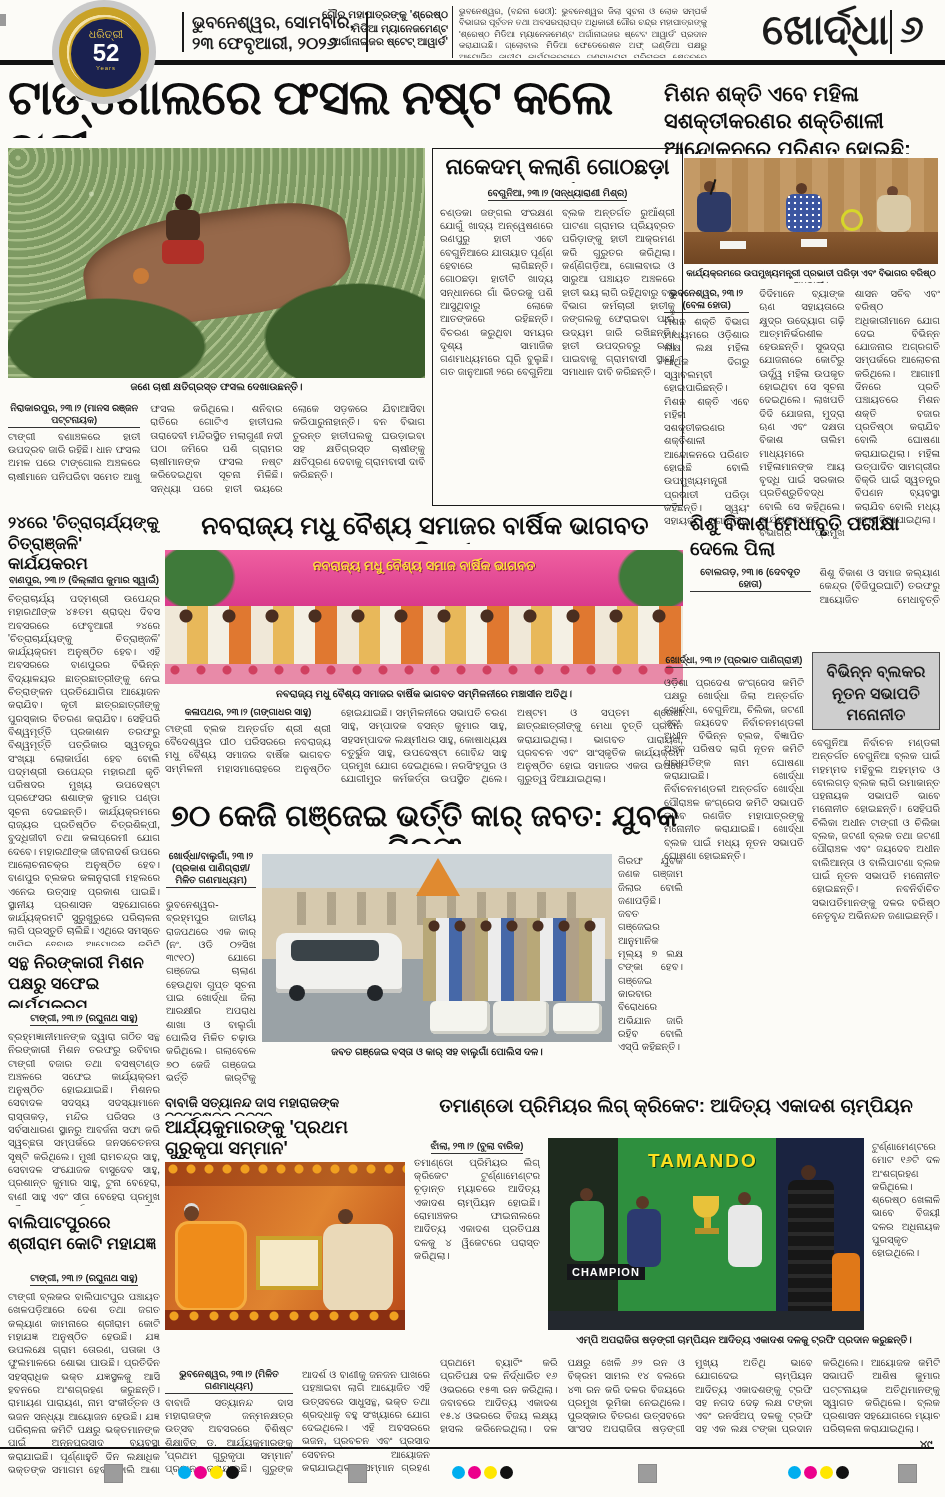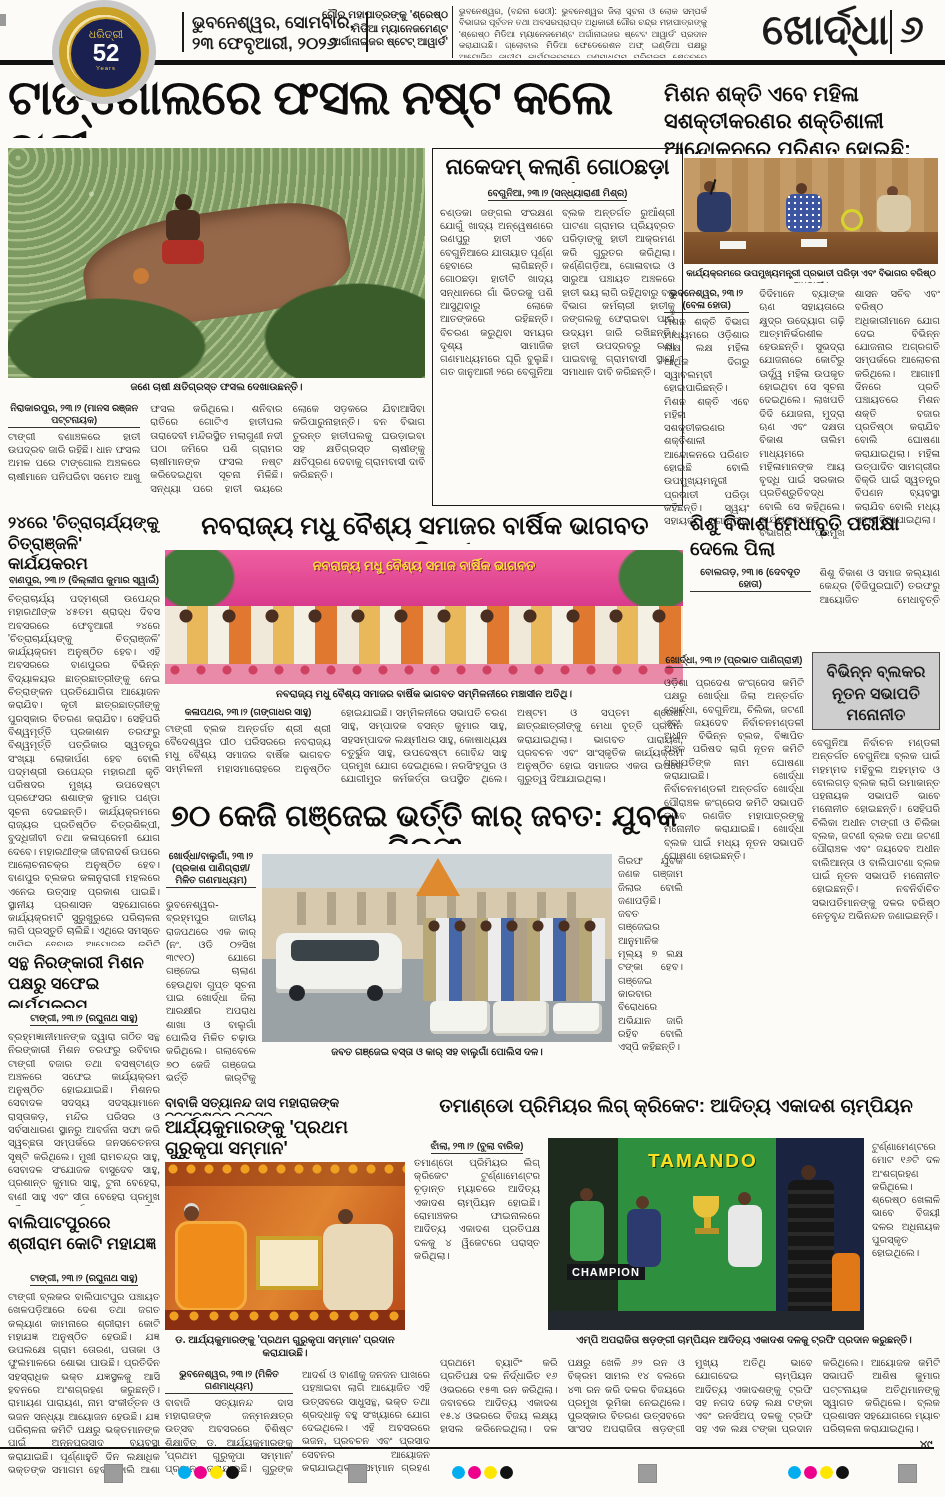--- a/index.html
+++ b/index.html
@@ -172,21 +172,20 @@
   <div class="abs hl" style="left:165px;top:1117px;width:245px;height:42px;font-size:18px;line-height:1.15;">ଆର୍ଯ୍ୟକୁମାରଙ୍କୁ 'ପ୍ରଥମ ଗୁରୁକୃପା ସମ୍ମାନ'</div>
   <div class="abs photo" style="left:165px;top:1162px;width:240px;height:168px;background:linear-gradient(120deg,#c2571f,#e08430 55%,#b84818);">
     <div class="abs" style="left:0;top:0;width:100%;height:14%;background:radial-gradient(circle at 8px 7px,#f0a020 4px,transparent 5px) 0 0/18px 22px,rgba(120,40,10,.4);"></div>
     <div class="abs" style="left:8%;top:26%;width:15px;height:15px;border-radius:50%;background:#6b4026;box-shadow:0 -3px 0 #ddd;"></div>
     <div class="abs" style="left:4%;top:35%;width:72px;height:90px;border-radius:14px;background:#ef8c1a;box-shadow:inset 0 0 0 3px rgba(255,220,120,.4);"></div>
     <div class="abs" style="left:72%;top:28%;width:15px;height:15px;border-radius:50%;background:#5d3a26;"></div>
     <div class="abs" style="left:66%;top:37%;width:70px;height:88px;border-radius:14px;background:#ead9b8;"></div>
     <div class="abs" style="left:38%;top:44%;width:58px;height:46px;background:#f5e9c8;border:4px solid #caa22a;"></div>
     <div class="abs" style="left:0;bottom:0;width:100%;height:12%;background:radial-gradient(circle at 9px 6px,#f0a020 4px,transparent 5px) 0 0/20px 20px,#8a2f12;"></div>
   </div>
-  <div class="abs caption" style="left:165px;top:1334px;width:240px;height:30px;">ଡ. ଆର୍ଯ୍ୟକୁମାରଙ୍କୁ 'ପ୍ରଥମ ଗୁରୁକୃପା ସମ୍ମାନ' ପ୍ରଦାନ କରାଯାଉଛି।</div>
   <div class="abs body-sm cols2" style="left:165px;top:1368px;width:265px;height:112px;">
     <div class="byline" style="margin-bottom:2px;"><span class="ul">ଭୁବନେଶ୍ୱର, ୨୩।୨ (ମିଳିତ ଗଣମାଧ୍ୟମ)</span></div>
     <span>ବାବାଜି ସତ୍ୟାନନ୍ଦ ଦାସ ମହାରାଜଙ୍କ ଜନ୍ମନକ୍ଷତ୍ର ଉତ୍ସବ ଅବସରରେ ବିଶିଷ୍ଟ ଶିକ୍ଷାବିତ୍ ଡ. ଆର୍ଯ୍ୟକୁମାରଙ୍କୁ 'ପ୍ରଥମ ଗୁରୁକୃପା ସମ୍ମାନ' ପ୍ରଦାନ କରାଯାଇଛି। ଗୁରୁଙ୍କ ଆଦର୍ଶ ଓ ବାଣୀକୁ ଜନଜନ ପାଖରେ ପହଞ୍ଚାଇବା ଲାଗି ଆୟୋଜିତ ଏହି ଉତ୍ସବରେ ସାଧୁସନ୍ଥ, ଭକ୍ତ ତଥା ଶ୍ରଦ୍ଧାଳୁ ବହୁ ସଂଖ୍ୟାରେ ଯୋଗ ଦେଇଥିଲେ। ଏହି ଅବସରରେ ଭଜନ, ପ୍ରବଚନ ଏବଂ ପ୍ରସାଦ ସେବନର ଆୟୋଜନ କରାଯାଇଥିଲା। ସମ୍ମାନ ଗ୍ରହଣ କରି ଡ. ଆର୍ଯ୍ୟକୁମାର ଗୁରୁକୃପାର ମହତ୍ତ୍ୱ ସମ୍ପର୍କରେ ନିଜ ଅନୁଭୂତି ବଖାଣିଥିଲେ। ଆୟୋଜକ କମିଟି ତରଫରୁ ଅତିଥିମାନଙ୍କୁ ଧନ୍ୟବାଦ ଅର୍ପଣ କରାଯାଇଥିଲା।</span>
   </div>
 
   <div class="abs hl" style="left:412px;top:1096px;width:528px;height:36px;font-size:19px;text-align:center;">ତମାଣ୍ଡୋ ପ୍ରିମିୟର ଲିଗ୍ କ୍ରିକେଟ: ଆଦିତ୍ୟ ଏକାଦଶ ଚାମ୍ପିୟନ</div>
   <div class="abs body-sm" style="left:414px;top:1140px;width:126px;height:192px;">
     <div class="byline" style="margin-bottom:2px;"><span class="ul">ଝାଁଲା, ୨୩।୨ (ବୁଲା ବାରିକ)</span></div>
     <span>ତମାଣ୍ଡୋ ପ୍ରିମିୟର ଲିଗ୍ କ୍ରିକେଟ ଟୁର୍ଣ୍ଣାମେଣ୍ଟର ଚୂଡ଼ାନ୍ତ ମ୍ୟାଚରେ ଆଦିତ୍ୟ ଏକାଦଶ ଚାମ୍ପିୟନ ହୋଇଛି। ରୋମାଞ୍ଚକର ଫାଇନାଲରେ ଆଦିତ୍ୟ ଏକାଦଶ ପ୍ରତିପକ୍ଷ ଦଳକୁ ୪ ୱିକେଟରେ ପରାସ୍ତ କରିଥିଲା।</span>
   </div>

